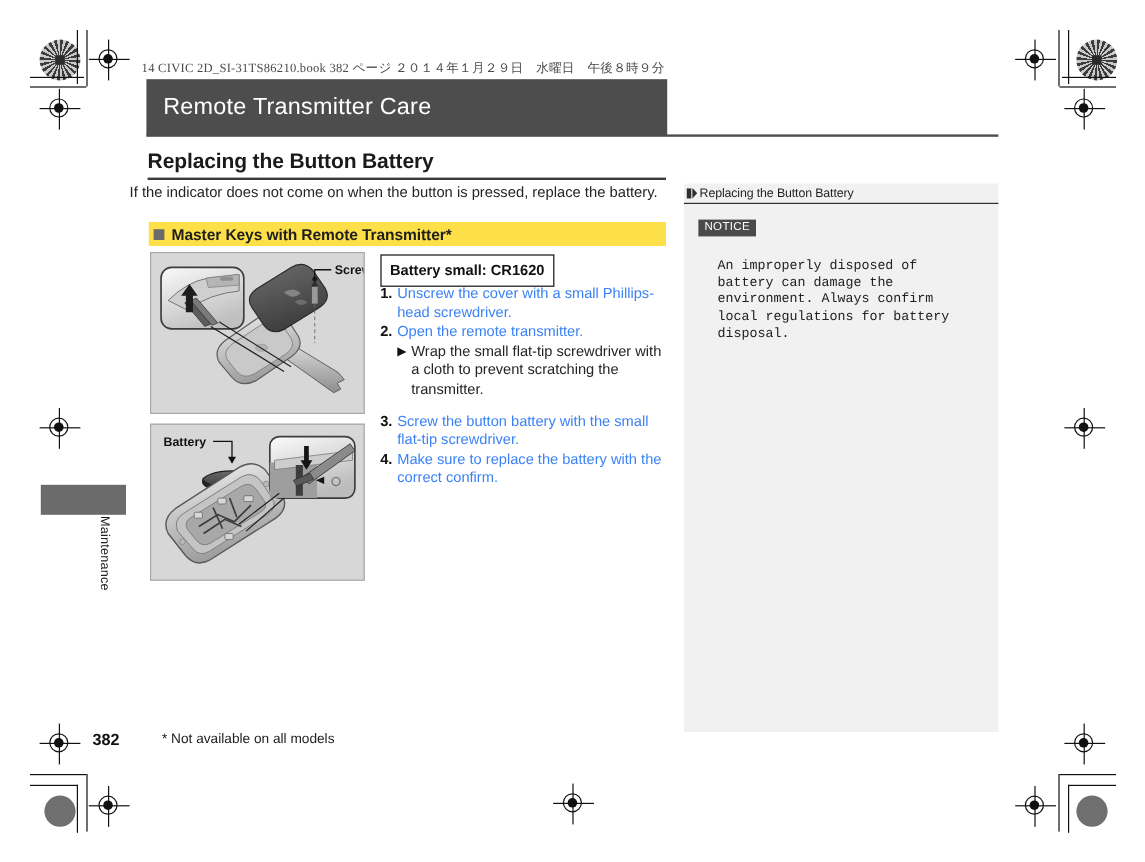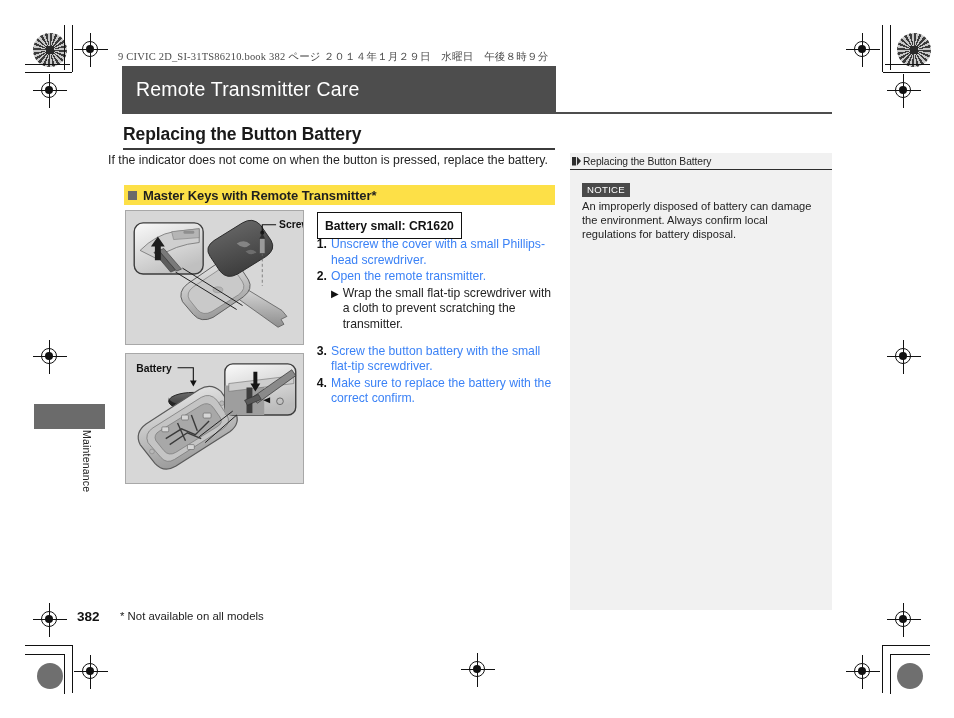--- a/index.html
+++ b/index.html
@@ -299,21 +299,21 @@
     font-size: 9.6px;
     letter-spacing: 0.3px;
     padding: 1px 5px 2px 5px;
     margin-bottom: 2px;
   }
   .notice-body {
     font-size: 11.1px;
     line-height: 14.2px;
     color: #222;
   }
-  .notice-body p { margin: 0; }
+  .notice-body p { margin: 16px; font-family: Liberation Mono, monospace; }
   .notice-body p.spaced { margin-top: 14px; }
 
   
   .thumb-tab {
     position: absolute;
     left: 34px;
     top: 404px;
     width: 71px;
     height: 25px;
     background: #6b6b6b;
@@ -341,21 +341,21 @@
   .page-number {
     position: absolute;
     left: 77px;
     top: 609px;
     font-size: 13.5px;
     font-weight: bold;
     color: #111;
   }
   .footnote {
     position: absolute;
-    left: 120px;
+    left: 135px;
     top: 610px;
     font-size: 11.4px;
     color: #222;
   }
 </style>
 </head>
 <body>
 
 <div class="starmark" style="left:33px; top:33px;"></div>
 <div class="regmark" style="left:74px; top:33px;">
@@ -431,21 +431,21 @@
     <div class="vline"></div>
     <div class="ring"></div>
   </div>
 
 <div class="regmark" style="left:461px; top:653px;">
     <div class="hline"></div>
     <div class="vline"></div>
     <div class="ring"></div>
   </div>
 
-<div class="slugline">9 CIVIC 2D_SI-31TS86210.book   382 ページ   ２０１４年１月２９日　水曜日　午後８時９分</div>
+<div class="slugline">14 CIVIC 2D_SI-31TS86210.book   382 ページ   ２０１４年１月２９日　水曜日　午後８時９分</div>
 
 <div class="title-banner">
   <span>Remote Transmitter Care</span>
 </div>
 <div class="title-rule"></div>
 
 <div class="section-heading">
   <span class="txt">Replacing the Button Battery</span>
   <div class="rule"></div>
 </div>

